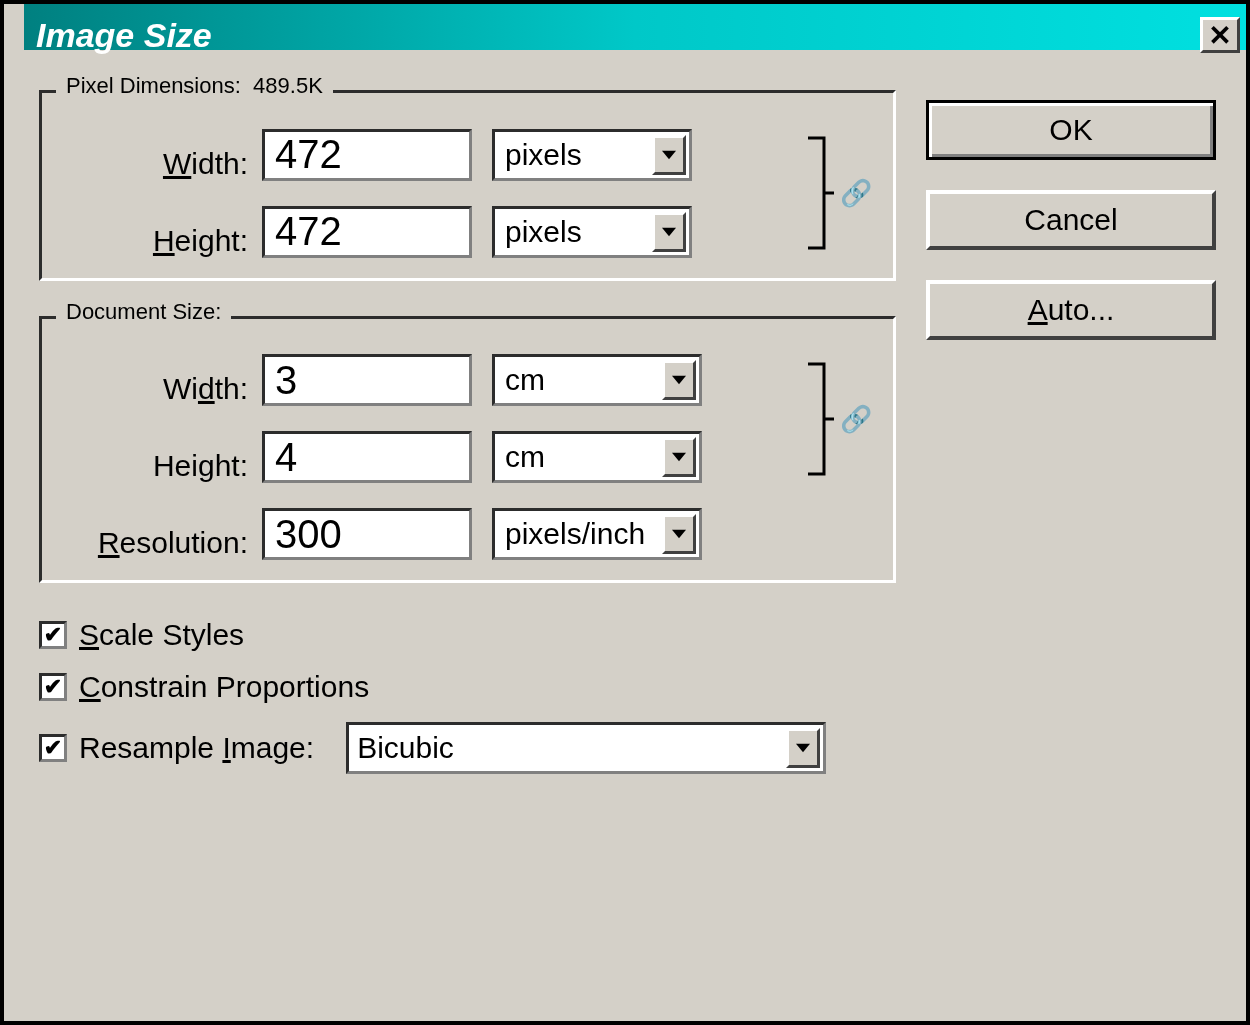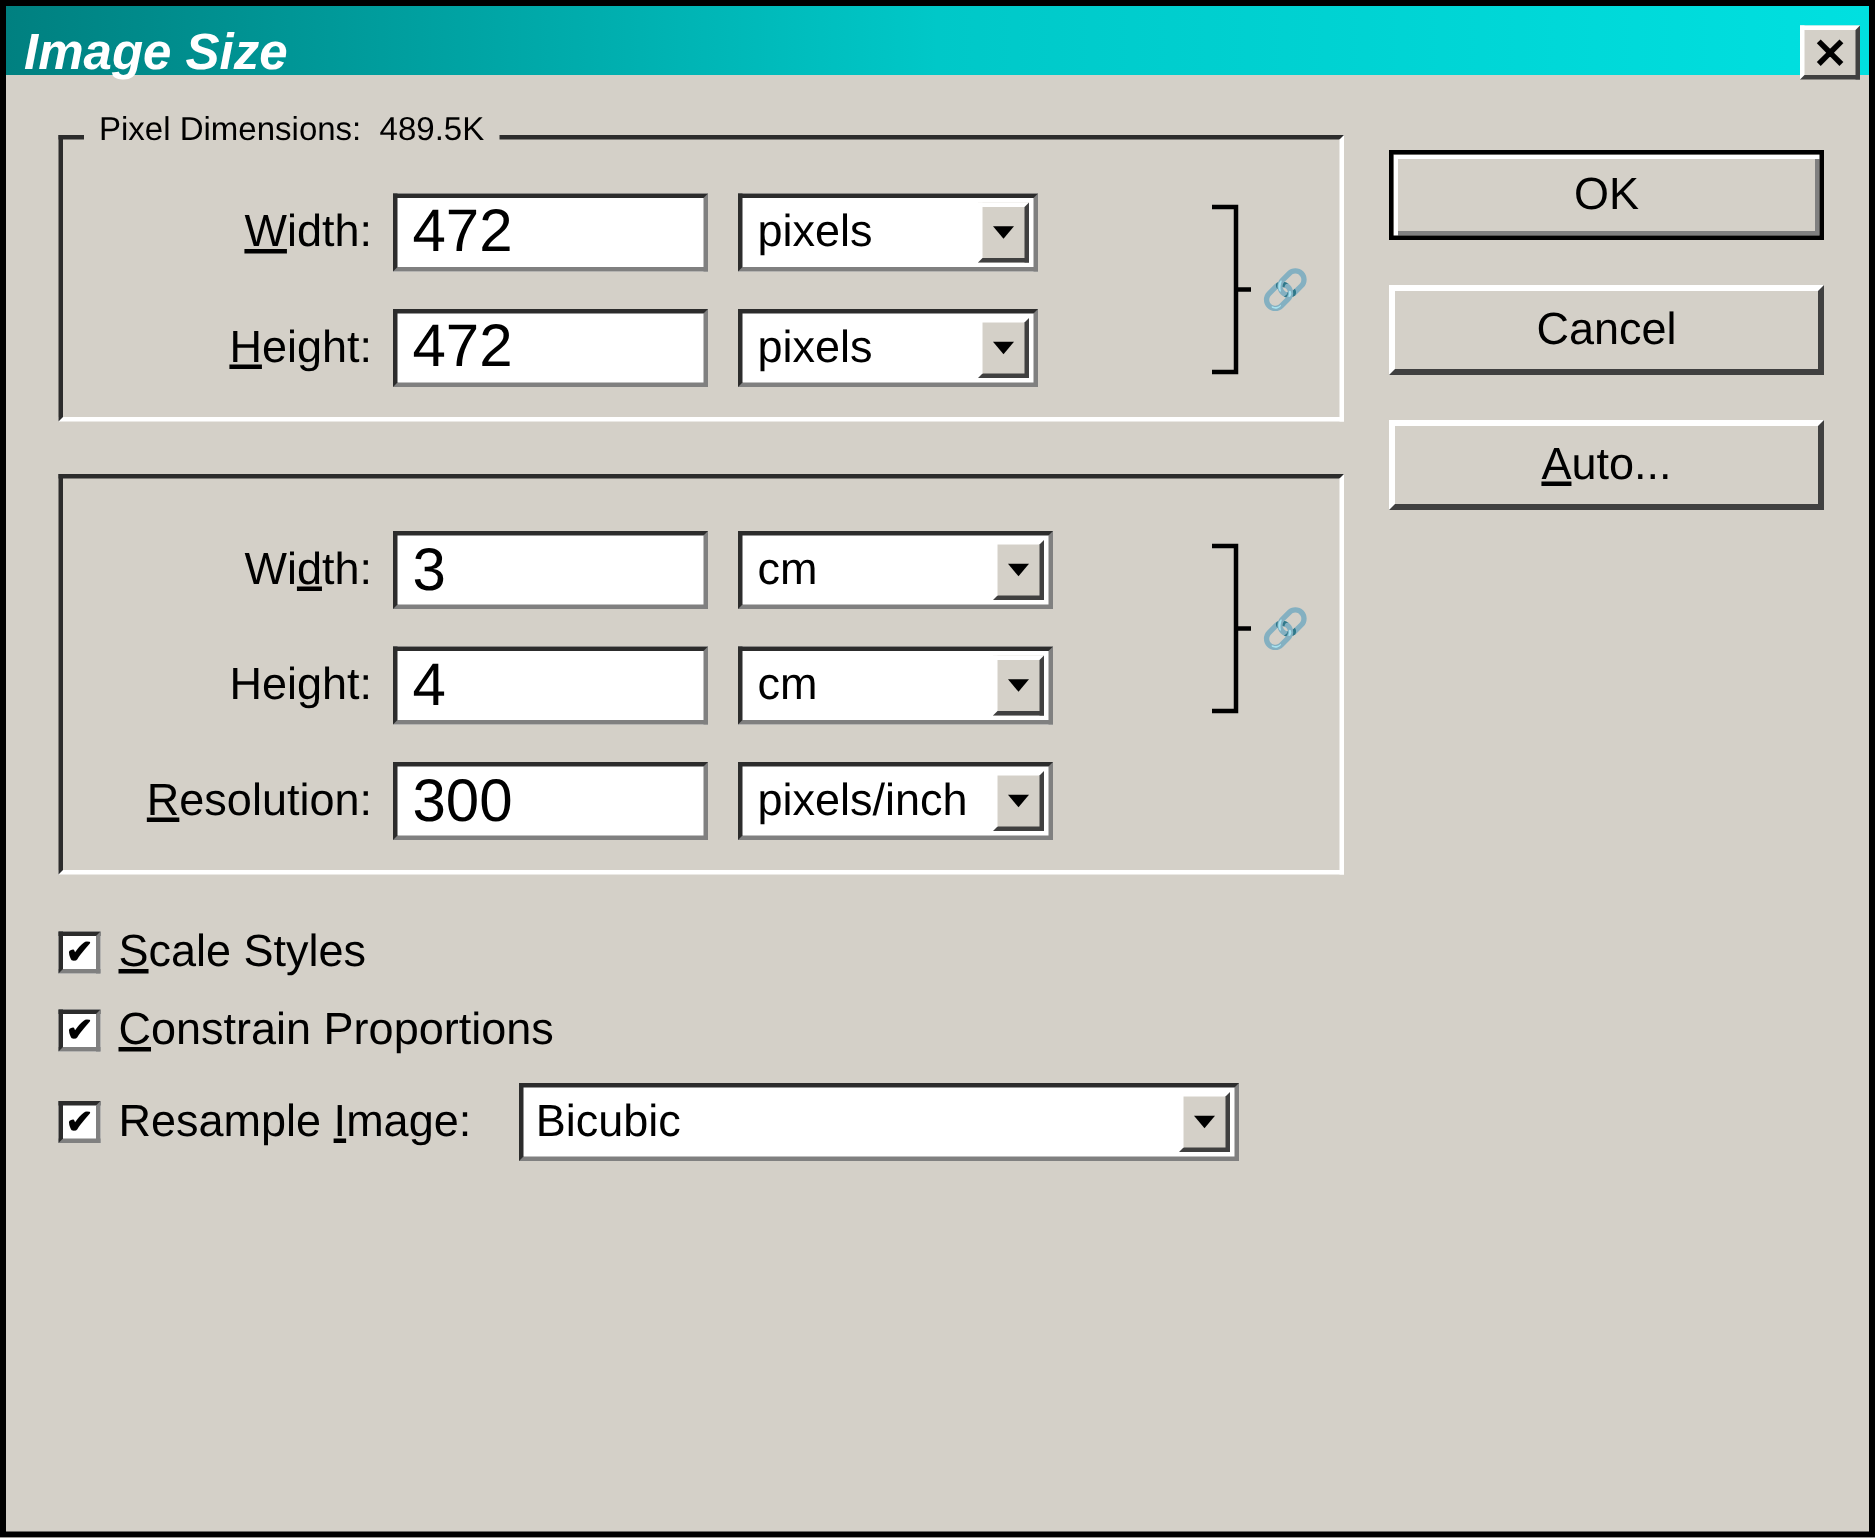--- a/index.html
+++ b/index.html
@@ -20,20 +20,21 @@
   height: 46px;
   background: linear-gradient(to right, #008080, #00c8c8, #00e0e0);
   color: #fff;
   display: flex;
   align-items: center;
   justify-content: space-between;
   padding: 16px 6px 0 12px;
   font-weight: bold;
   font-size: 34px;
   font-style: italic;
+  margin-left: 20px;
 }
 .close-btn {
   width: 40px;
   height: 36px;
   background: #d4d0c8;
   border: 3px solid;
   border-color: #fff #404040 #404040 #fff;
   color: #000;
   font-size: 28px;
   font-weight: bold;
@@ -64,21 +65,21 @@
   position: absolute;
   top: -20px;
   left: 14px;
   background: #d4d0c8;
   padding: 0 10px;
   font-size: 22px;
 }
 
 .row {
   display: flex;
-  align-items: center;
+  align-items: flex-end;
   margin-bottom: 25px;
 }
 .row:last-child { margin-bottom: 0; }
 .label {
   width: 200px;
   text-align: right;
   padding-right: 14px;
   font-size: 30px;
 }
 .input {
@@ -220,20 +221,21 @@
                 <path d="M2 10 L18 10 L18 120 L2 120 M18 65 L28 65" stroke="#000" stroke-width="3" fill="none"></path>
               </svg>
           </div>
           <div class="link-col">
             <span class="link-icon">🔗</span>
           </div>
         </div>
       </div>
 
       <div class="fieldset">
+        <div class="legend">Document Size:</div>
         <div style="display:flex; align-items:flex-start;">
           <div style="flex:1;">
             <div class="row">
               <span class="label">Wi<span style="text-decoration:underline">d</span>th:</span>
               <input class="input" value="3" style="">
               <div class="select select-wide">
                 <span>cm</span>
                 <div class="select-arrow">
                     <svg viewBox="0 0 10 6">
                       <polygon points="0,0 10,0 5,6" fill="#000"></polygon>

